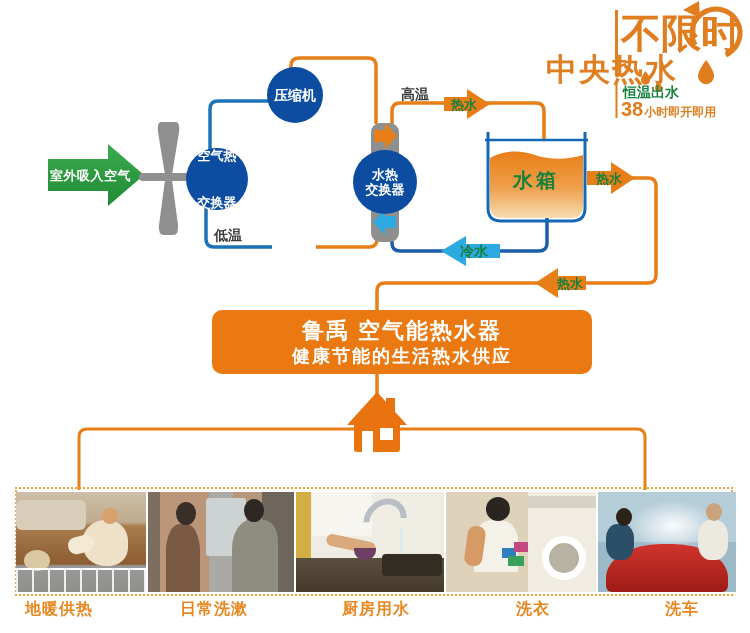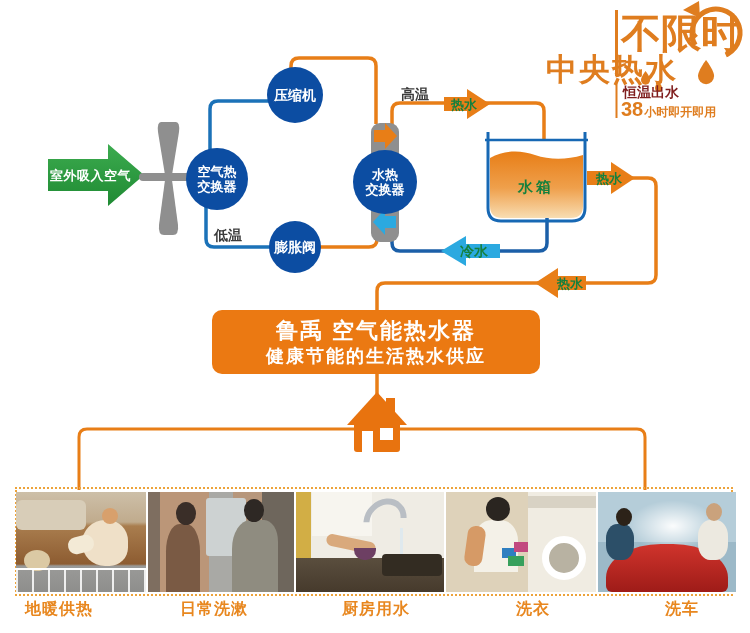--- a/index.html
+++ b/index.html
@@ -5,33 +5,33 @@
   html,body{margin:0;padding:0;background:#fff;}
   .stage{position:relative;width:750px;height:633px;background:#fff;overflow:hidden;
          font-family:"Liberation Sans","DejaVu Sans",sans-serif;}
   .abs{position:absolute;}
   .t{position:absolute;white-space:nowrap;}
   .node{position:absolute;background:#0C4DA2;border-radius:50%;color:#fff;font-weight:bold;
         display:flex;flex-direction:column;align-items:center;justify-content:center;
         text-align:center;line-height:1.18;}
   .flowlbl{position:absolute;color:#15803d;font-weight:bold;text-align:center;}
   .templbl{position:absolute;color:#3b3b3b;font-weight:600;font-size:14px;}
-  .banner{position:absolute;left:212px;top:310px;width:328px;height:64px;background:#EB7912;
+  .banner{position:absolute;left:212px;top:310px;width:380px;height:64px;background:#EB7912;
           border-radius:10px;color:#fff;font-weight:bold;display:flex;flex-direction:column;
           align-items:center;justify-content:center;letter-spacing:2px;line-height:1.25;}
   .caption{position:absolute;top:599px;width:80px;text-align:center;color:#E8871F;
            font-weight:bold;font-size:16px;letter-spacing:1px;}
   .photo{position:absolute;top:492px;height:100px;overflow:hidden;}
   .frame{position:absolute;left:15px;top:487px;width:718px;height:109px;
          border:2px dotted #EDA33A;box-sizing:border-box;}
   .logo-main{position:absolute;left:621px;top:6px;font-size:40px;font-weight:bold;
              color:#DF7D1F;letter-spacing:0px;}
   .logo-sub{position:absolute;left:546px;top:49px;font-size:31px;font-weight:bold;
             color:#DF7D1F;letter-spacing:2px;}
-  .logo-tag1{position:absolute;left:623px;top:84px;font-size:14px;font-weight:600;color:#7f1d1d;}
+  .logo-tag1{position:absolute;left:623px;top:84px;font-size:14px;font-weight:600;color:#15803d;}
   .logo-tag2{position:absolute;left:621px;top:98px;display:flex;align-items:baseline;gap:1px;color:#DF7D1F;}
   .logo-tag2 .num{font-size:20px;font-weight:bold;}
   .logo-tag2 .rest{font-size:12px;font-weight:600;}
   .d{position:absolute;}
 </style>
 </head>
 <body>
 
 <div class="stage">
 
@@ -108,43 +108,40 @@
     <span class="num">38</span>
     <span class="rest">小时即开即用</span>
   </div>
 
   <div class="t" style="left:50px;top:167px;width:88px;color:#fff;font-weight:bold;font-size:13px;letter-spacing:0.5px;">室外吸入空气</div>
 
   <div class="node" style="left:267px;top:67px;width:56px;height:56px;font-size:14px;">
     <span>压缩机</span>
   </div>
 
-  <div class="node" style="left:186px;top:148px;width:62px;height:62px;font-size:13px;">
+  <div class="node" style="left:186px;top:148px;width:62px;height:62px;font-size:13px;justify-content:space-between;">
     <span>空气热</span>
     <span>交换器</span>
   </div>
 
-  <div class="node" style="left:269px;top:221px;width:52px;height:52px;font-size:14px;">
-    <span>膨胀阀</span>
-  </div>
 
   <div class="node" style="left:353px;top:150px;width:64px;height:64px;font-size:13px;">
     <span>水热</span>
     <span>交换器</span>
   </div>
 
   <div class="templbl" style="left:401px;top:86px;">高温</div>
   <div class="templbl" style="left:214px;top:227px;">低温</div>
 
   <div class="flowlbl" style="left:443px;top:96px;width:42px;font-size:13px;">热水</div>
   <div class="flowlbl" style="left:452px;top:243px;width:44px;font-size:14px;">冷水</div>
   <div class="flowlbl" style="left:589px;top:170px;width:40px;font-size:13px;">热水</div>
   <div class="flowlbl" style="left:550px;top:275px;width:40px;font-size:13px;">热水</div>
 
-  <div class="flowlbl" style="left:505px;top:178px;width:62px;font-size:15px;letter-spacing:3px;">水箱</div>
+  <div class="flowlbl" style="left:505px;top:167px;width:62px;font-size:20px;letter-spacing:3px;">水箱</div>
 
   <div class="banner">
     <div style="font-size:22px;">鲁禹 空气能热水器</div>
     <div style="font-size:18px;">健康节能的生活热水供应</div>
   </div>
 
   <div class="frame"></div>
 
   <div class="photo" style="left:16px;width:130px;background:linear-gradient(180deg,#cdbfa8 0%,#c0ab8d 30%,#a97d4e 34%,#8d5c31 72%,#9a9a98 74%,#8e8e8c 100%);">
     <div class="d" style="left:0;top:8px;width:70px;height:30px;background:#d8cdb8;border-radius:6px;"></div>

